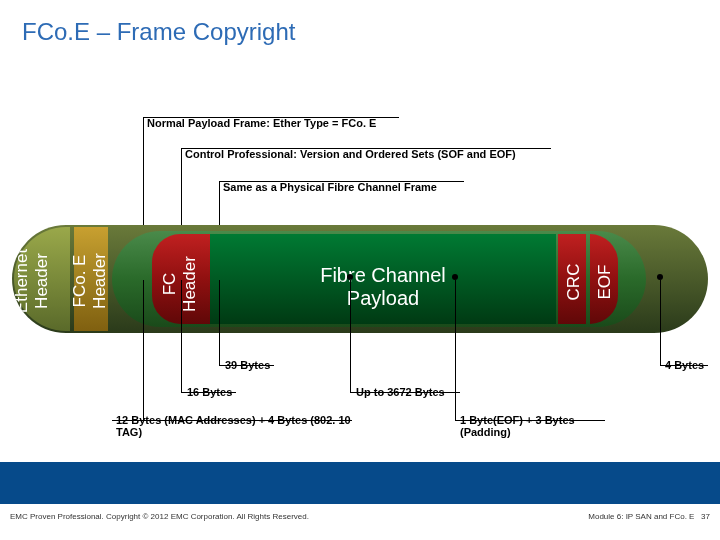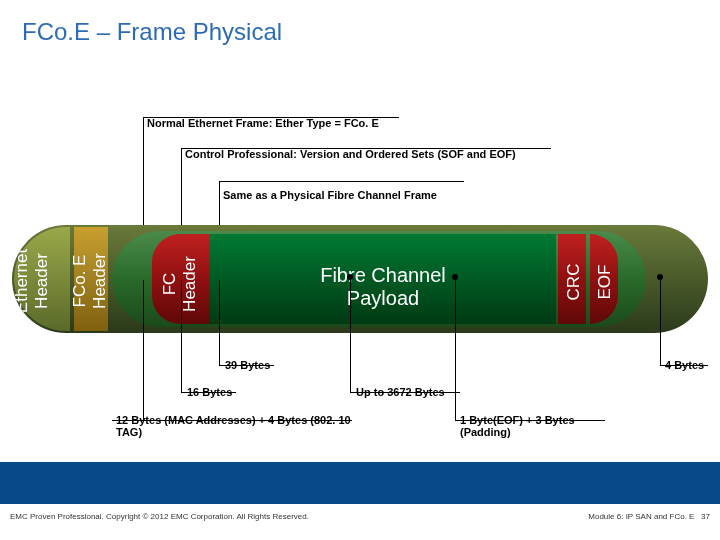--- a/index.html
+++ b/index.html
@@ -21,36 +21,36 @@
 .seglabel.wide { width: 108px; text-align: center; }
 .payload-label { position: absolute; color: #fff; font-size: 20px; font-family: Tahoma, sans-serif; text-align: center; width: 100%; top: 30px; }
 .dot { position: absolute; width: 6px; height: 6px; border-radius: 50%; background: #000; }
 .footer-band { position: absolute; top: 462px; left: 0; width: 720px; height: 42px; background: #064a8a; }
 .footer-text { position: absolute; top: 512px; left: 10px; font-size: 8px; color: #333; }
 .footer-right { position: absolute; top: 512px; right: 10px; font-size: 8px; color: #333; }
 </style>
 </head>
 <body>
 
-<div class="title">FCo.E – Frame Physical</div>
+<div class="title">FCo.E – Frame Copyright</div>
 
-<div class="anno" style="top:117px; left:147px;">Normal Ethernet Frame: Ether Type = FCo. E</div>
+<div class="anno" style="top:117px; left:147px;">Normal Payload Frame: Ether Type = FCo. E</div>
 <div class="anno-line" style="top:117px; left:143px; width:1px; height:160px;"></div>
 <div class="anno-line" style="top:117px; left:143px; width:256px; height:1px;"></div>
 <div class="dot" style="top:274px; left:140px;"></div>
 <div class="dot" style="top:274px; left:35px;"></div>
 <div class="dot" style="top:274px; left:675px;"></div>
 
 <div class="anno" style="top:148px; left:185px;">Control Professional: Version and Ordered Sets (SOF and EOF)</div>
 <div class="anno-line" style="top:148px; left:181px; width:1px; height:130px;"></div>
 <div class="anno-line" style="top:148px; left:181px; width:370px; height:1px;"></div>
 <div class="dot" style="top:274px; left:178px;"></div>
 <div class="dot" style="top:274px; left:88px;"></div>
 
-<div class="anno" style="top:189px; left:223px;">Same as a Physical Fibre Channel Frame</div>
+<div class="anno" style="top:181px; left:223px;">Same as a Physical Fibre Channel Frame</div>
 <div class="anno-line" style="top:181px; left:219px; width:1px; height:97px;"></div>
 <div class="anno-line" style="top:181px; left:219px; width:245px; height:1px;"></div>
 <div class="dot" style="top:274px; left:216px;"></div>
 <div class="dot" style="top:274px; left:120px;"></div>
 <div class="dot" style="top:274px; left:598px;"></div>
 <div class="dot" style="top:274px; left:628px;"></div>
 
 <div class="frame-container">
   <div class="seg seg-eth">
     <div class="seglabel wide" style="left:-36px; top:34px;"><span>Ethernet<br>Header</span></div>

